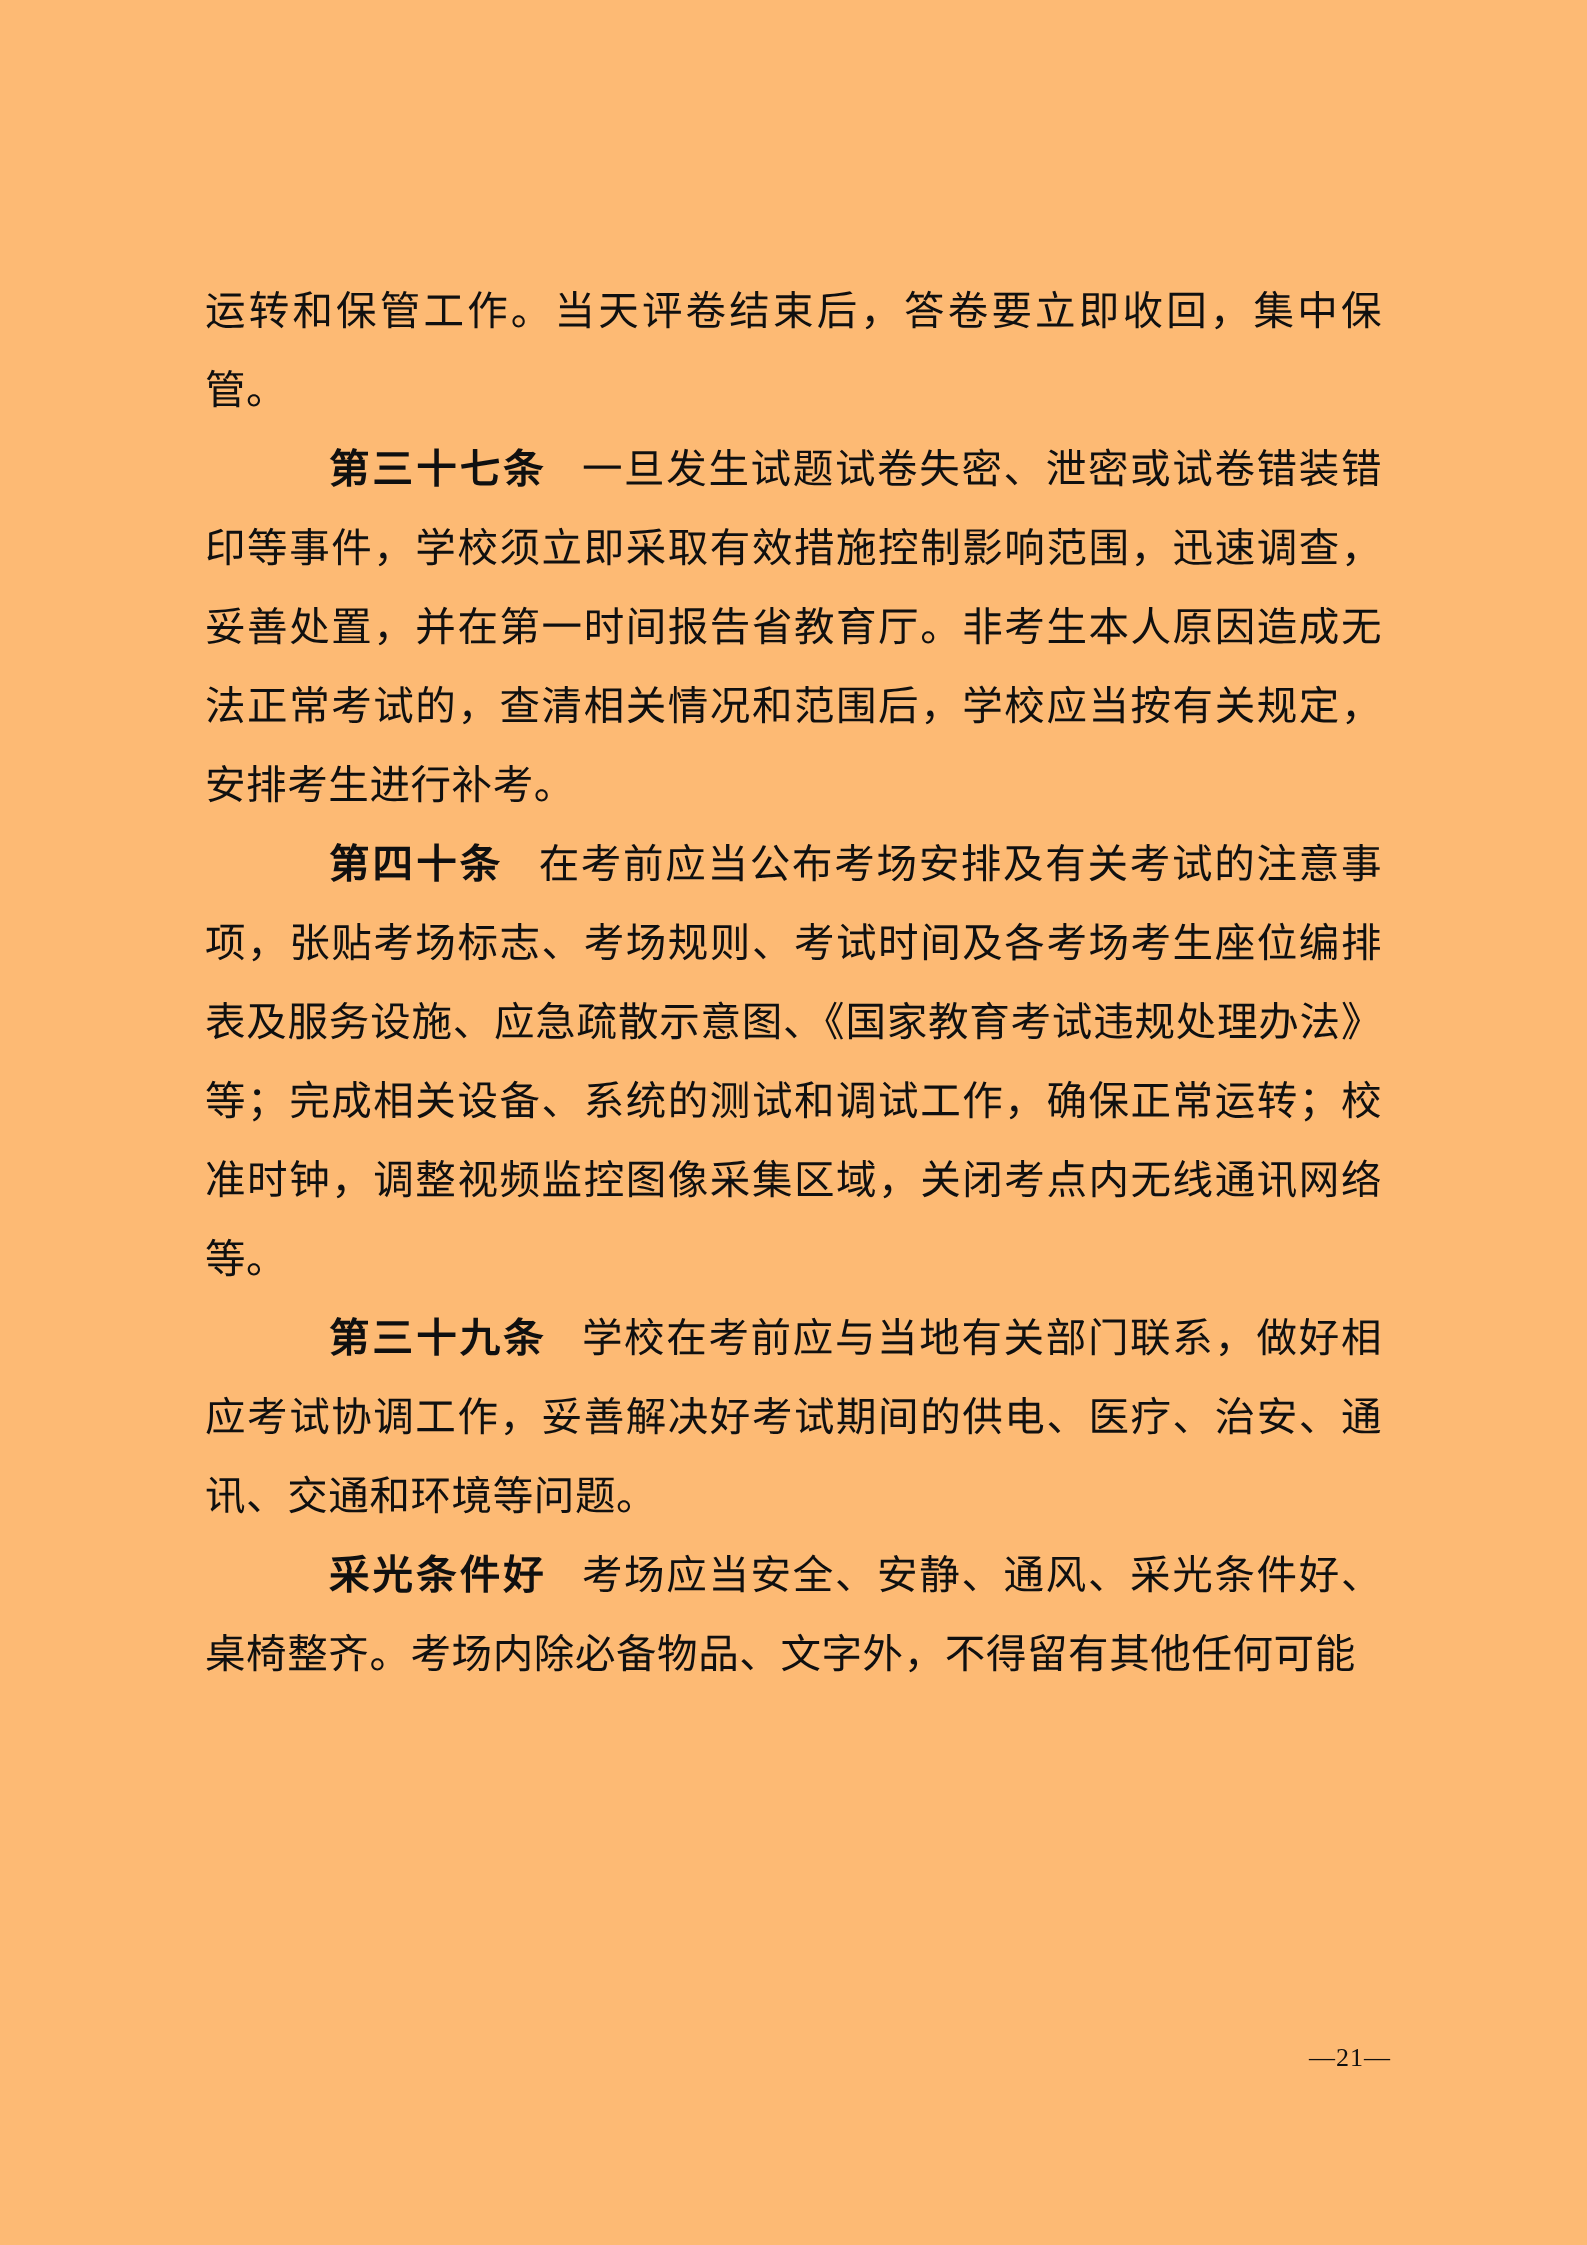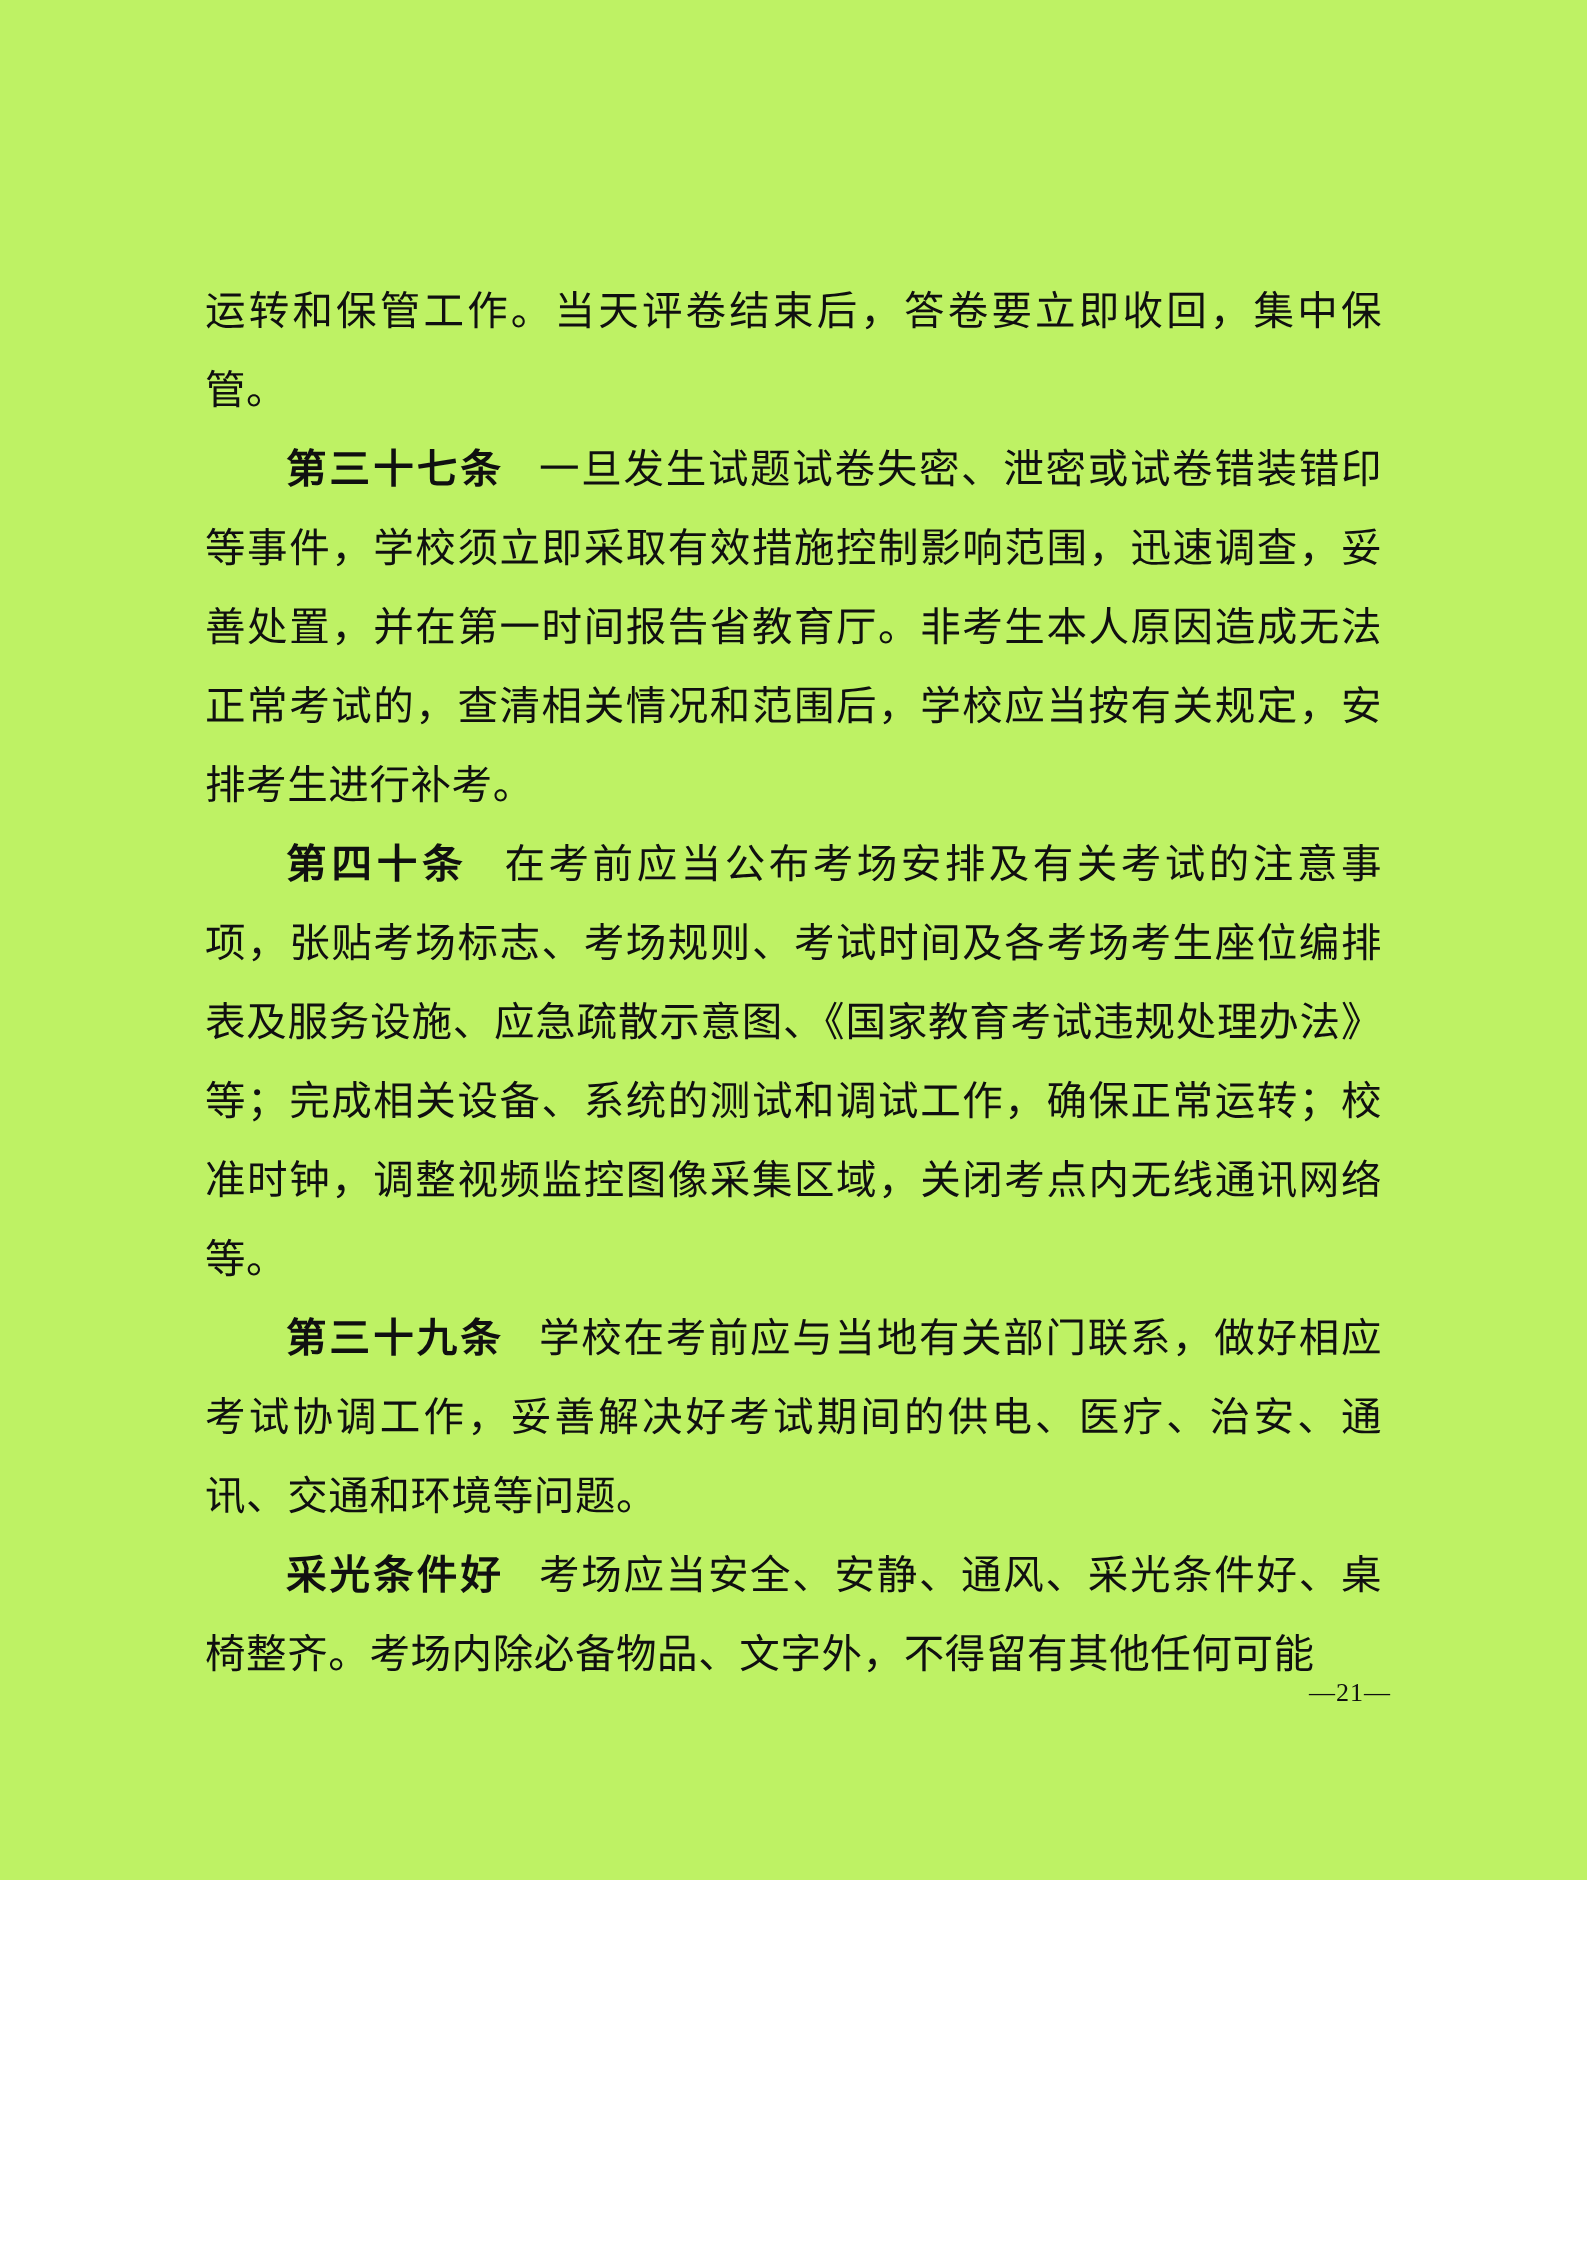--- a/index.html
+++ b/index.html
@@ -3,22 +3,22 @@
 <meta charset="utf-8">
 <style>
   html, body {
     margin: 0;
     padding: 0;
     background: #ffffff;
   }
   .page {
     position: relative;
     width: 1587px;
-    height: 1880px;
-    background: #bef264;
+    height: 2245px;
+    background: #fdba74;
     margin: 0 auto;
     box-sizing: border-box;
     font-family: "Liberation Serif", "DejaVu Serif", serif;
     color: #000000;
     overflow: hidden;
     padding-left: 44px;
   }
   .content {
     position: absolute;
     left: 205px;
@@ -33,20 +33,21 @@
     letter-spacing: 0.6px;
     margin: 0;
     color: #101010;
   }
   .para.indent {
     text-indent: 81px;
   }
   .para .art {
     font-weight: bold;
     letter-spacing: 2px;
+    margin-left: 43px;
   }
   .para .gap {
     display: inline-block;
     width: 34px;
   }
   .chapter-heading {
     text-align: center;
     font-size: 41px;
     font-weight: bold;
     letter-spacing: 2px;

